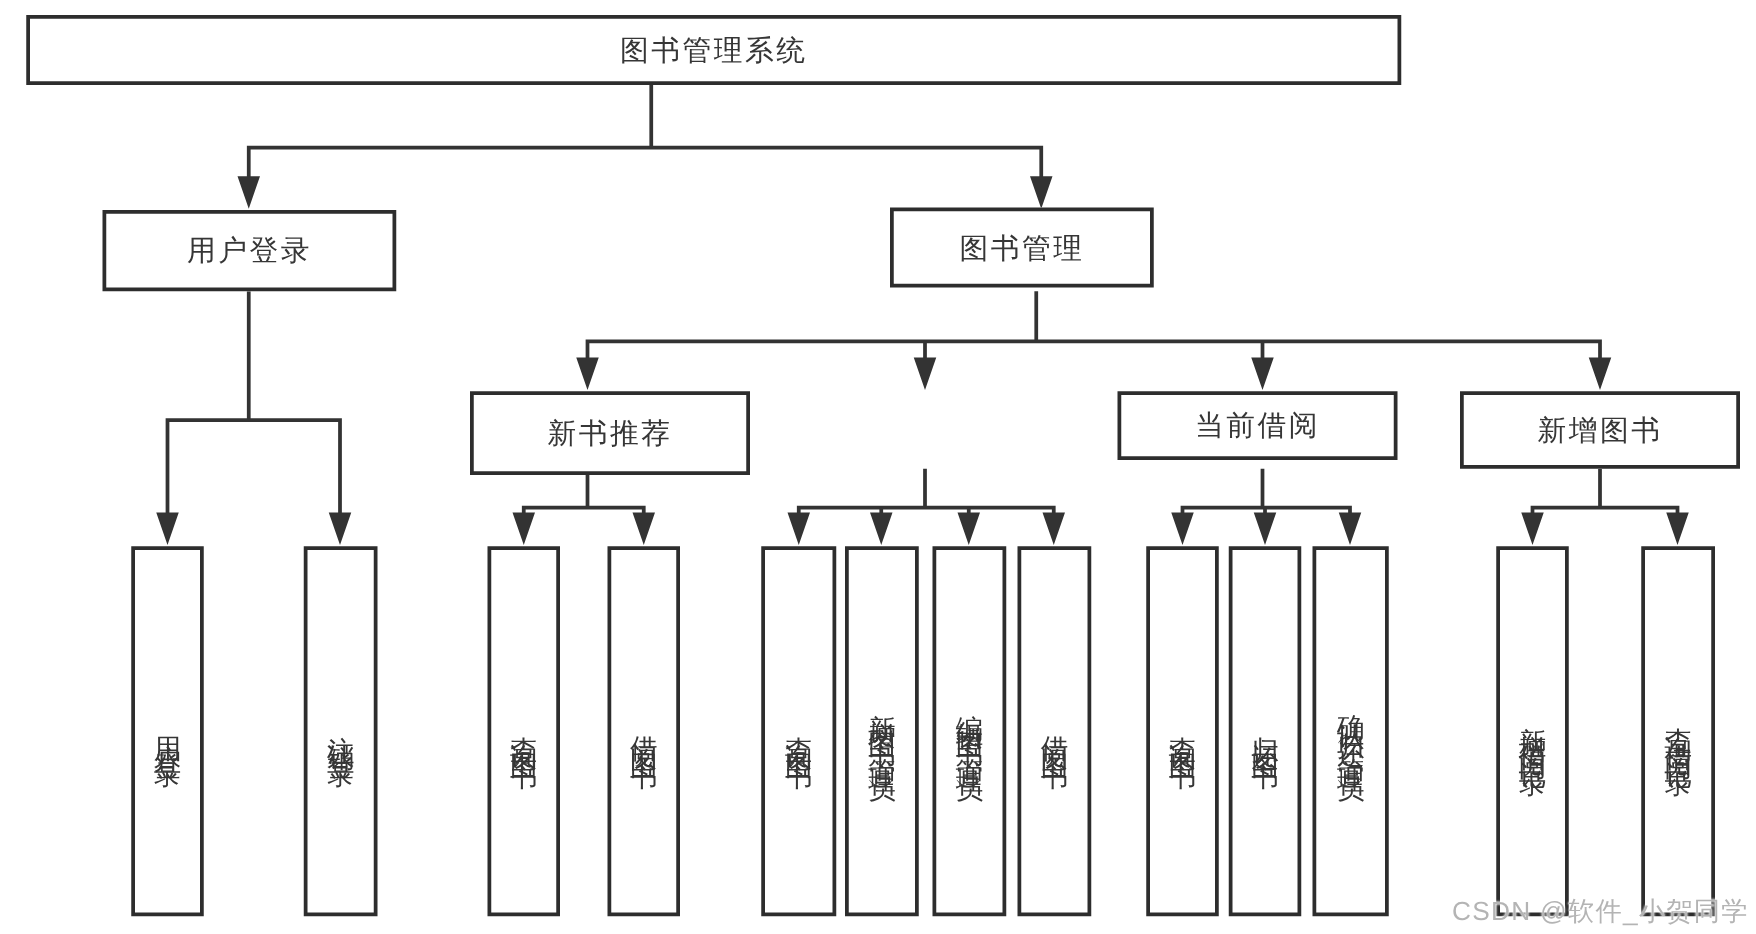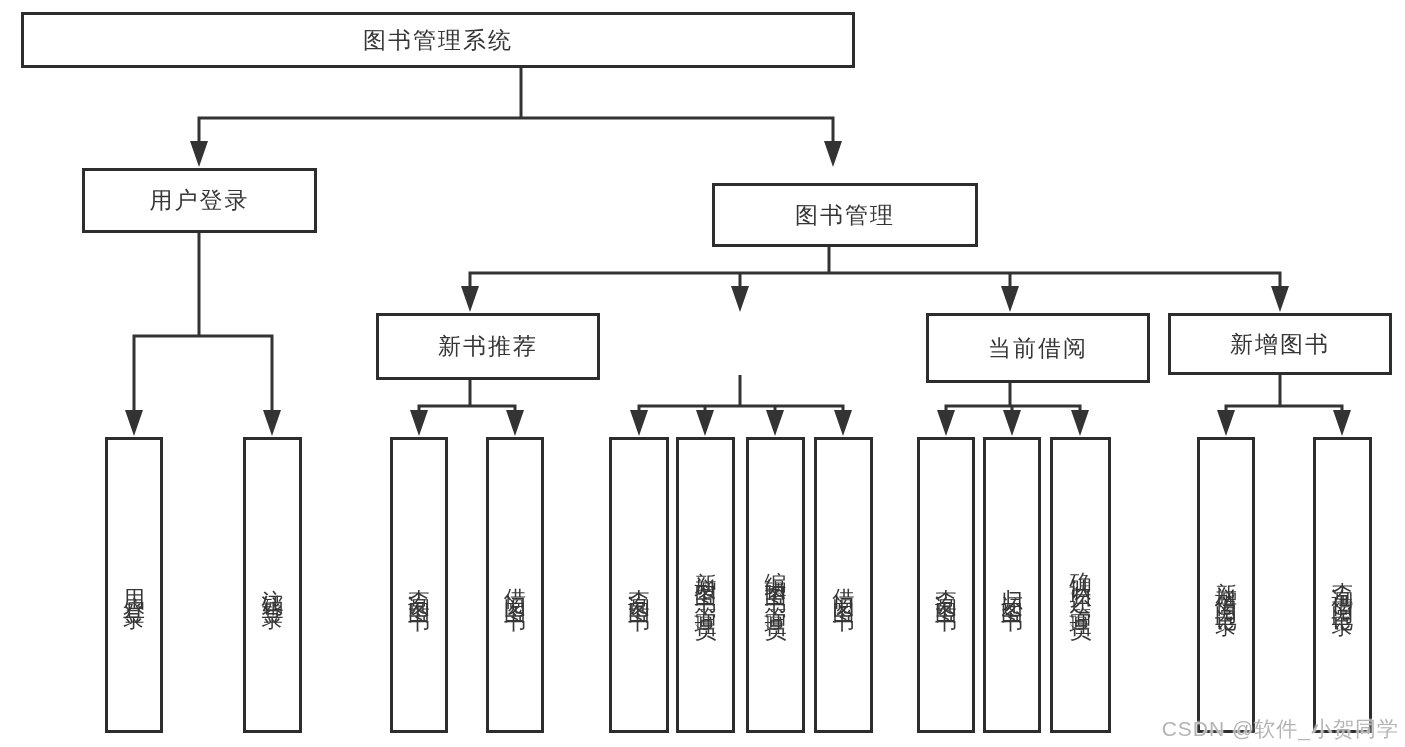--- a/index.html
+++ b/index.html
@@ -89,35 +89,35 @@
       <path d="M199 167l-9 -26h18Z M833 167l-9 -26h18Z
                M470 312l-9 -26h18Z M740 312l-9 -26h18Z M1010 312l-9 -26h18Z M1280 312l-9 -26h18Z
                M134 436l-9 -26h18Z M272 436l-9 -26h18Z
                M419 436l-9 -26h18Z M515 436l-9 -26h18Z
                M639 436l-9 -26h18Z M705 436l-9 -26h18Z M775 436l-9 -26h18Z M843 436l-9 -26h18Z
                M946 436l-9 -26h18Z M1012 436l-9 -26h18Z M1080 436l-9 -26h18Z
                M1226 436l-9 -26h18Z M1342 436l-9 -26h18Z"></path>
     </g>
   </svg>
 
-  <div class="box" style="left:21px;top:12px;width:834px;height:56px">
+  <div class="box" style="left:21px;top:12px;width:1100px;height:56px">
     <span class="lbl">图书管理系统</span>
   </div>
 
   <div class="box" style="left:82px;top:168px;width:235px;height:65px">
     <span class="lbl">用户登录</span>
   </div>
-  <div class="box" style="left:712px;top:183px;width:266px;height:64px">
+  <div class="box" style="left:712px;top:166px;width:211px;height:64px">
     <span class="lbl">图书管理</span>
   </div>
 
   <div class="box" style="left:376px;top:313px;width:224px;height:67px">
     <span class="lbl">新书推荐</span>
   </div>
-  <div class="box" style="left:926px;top:313px;width:224px;height:70px">
+  <div class="box" style="left:894px;top:313px;width:224px;height:55px">
     <span class="lbl">当前借阅</span>
   </div>
   <div class="box" style="left:1168px;top:313px;width:224px;height:62px">
     <span class="lbl">新增图书</span>
   </div>
 
   <div class="box" style="left:105px;top:437px;width:58px;height:296px">
     <span class="vlbl">用户登录</span>
   </div>
   <div class="box" style="left:243px;top:437px;width:59px;height:296px">

